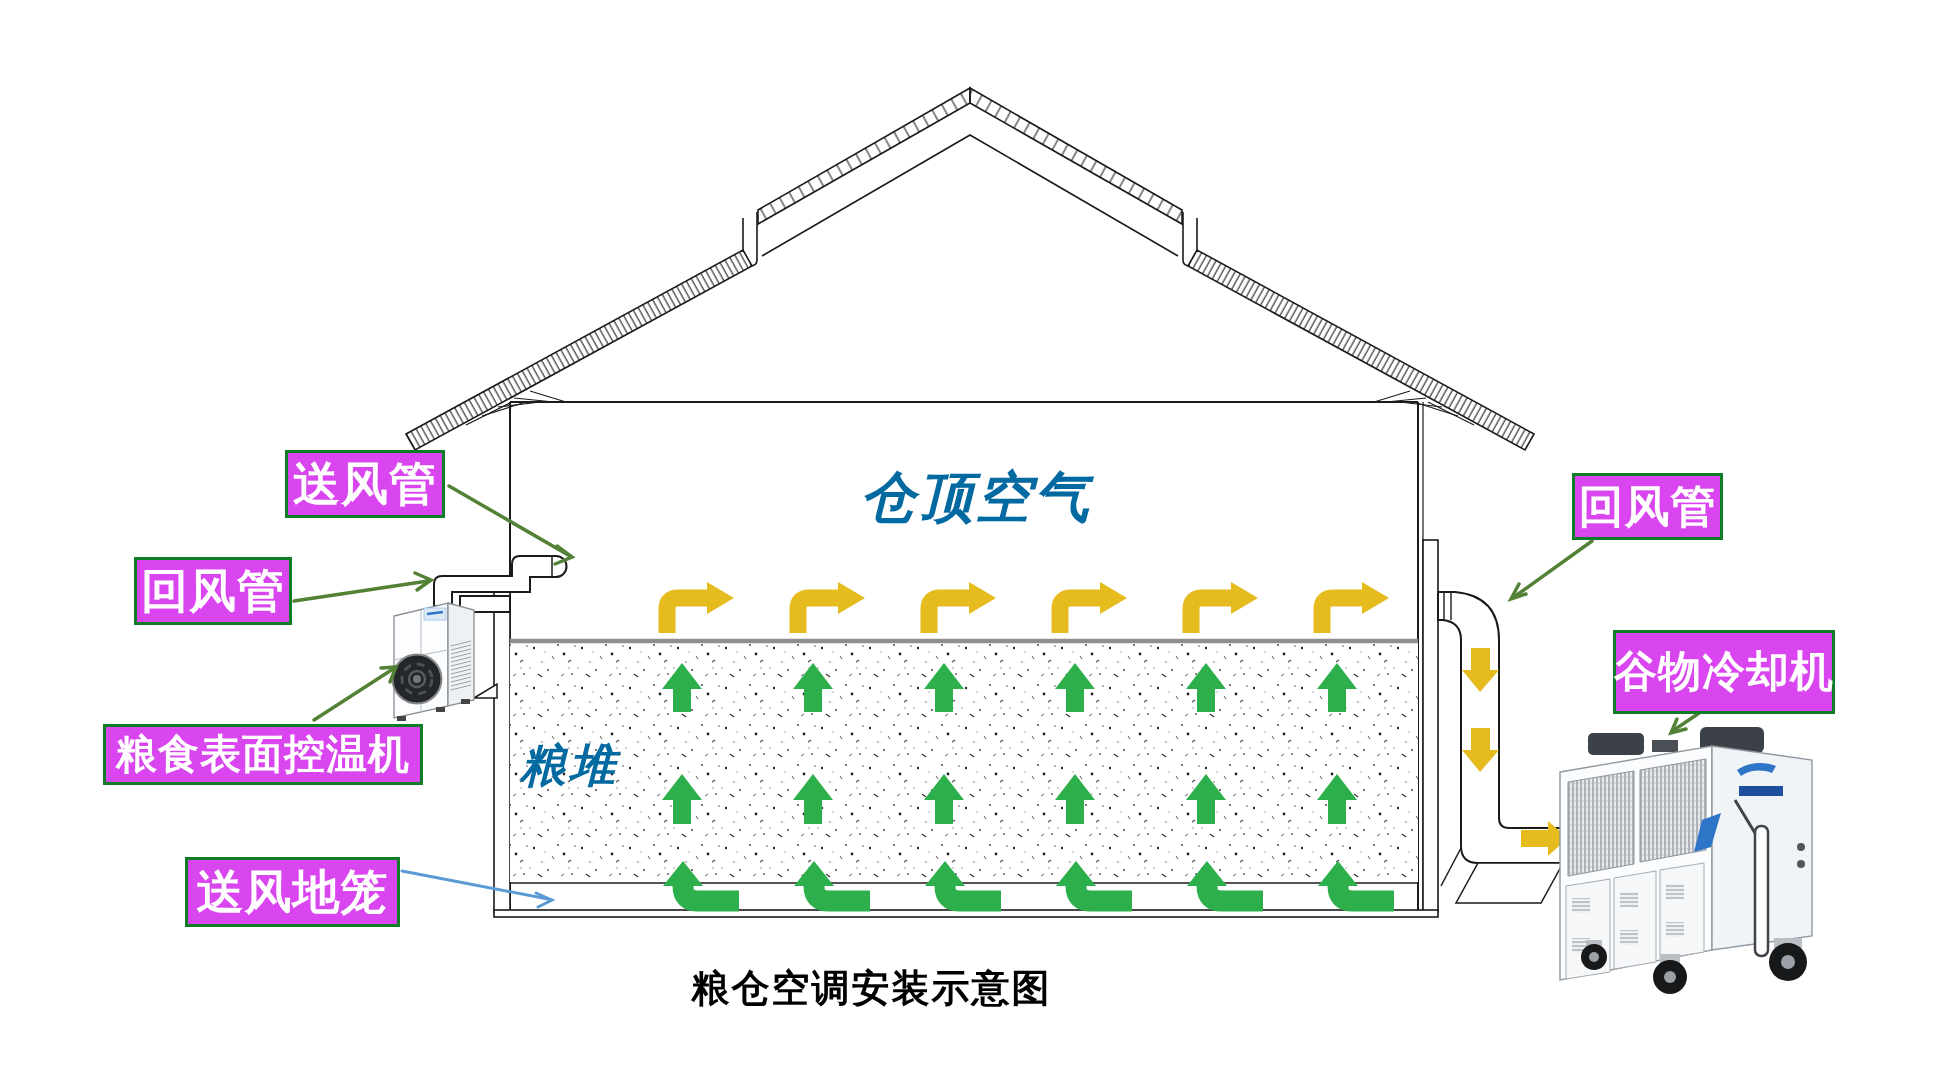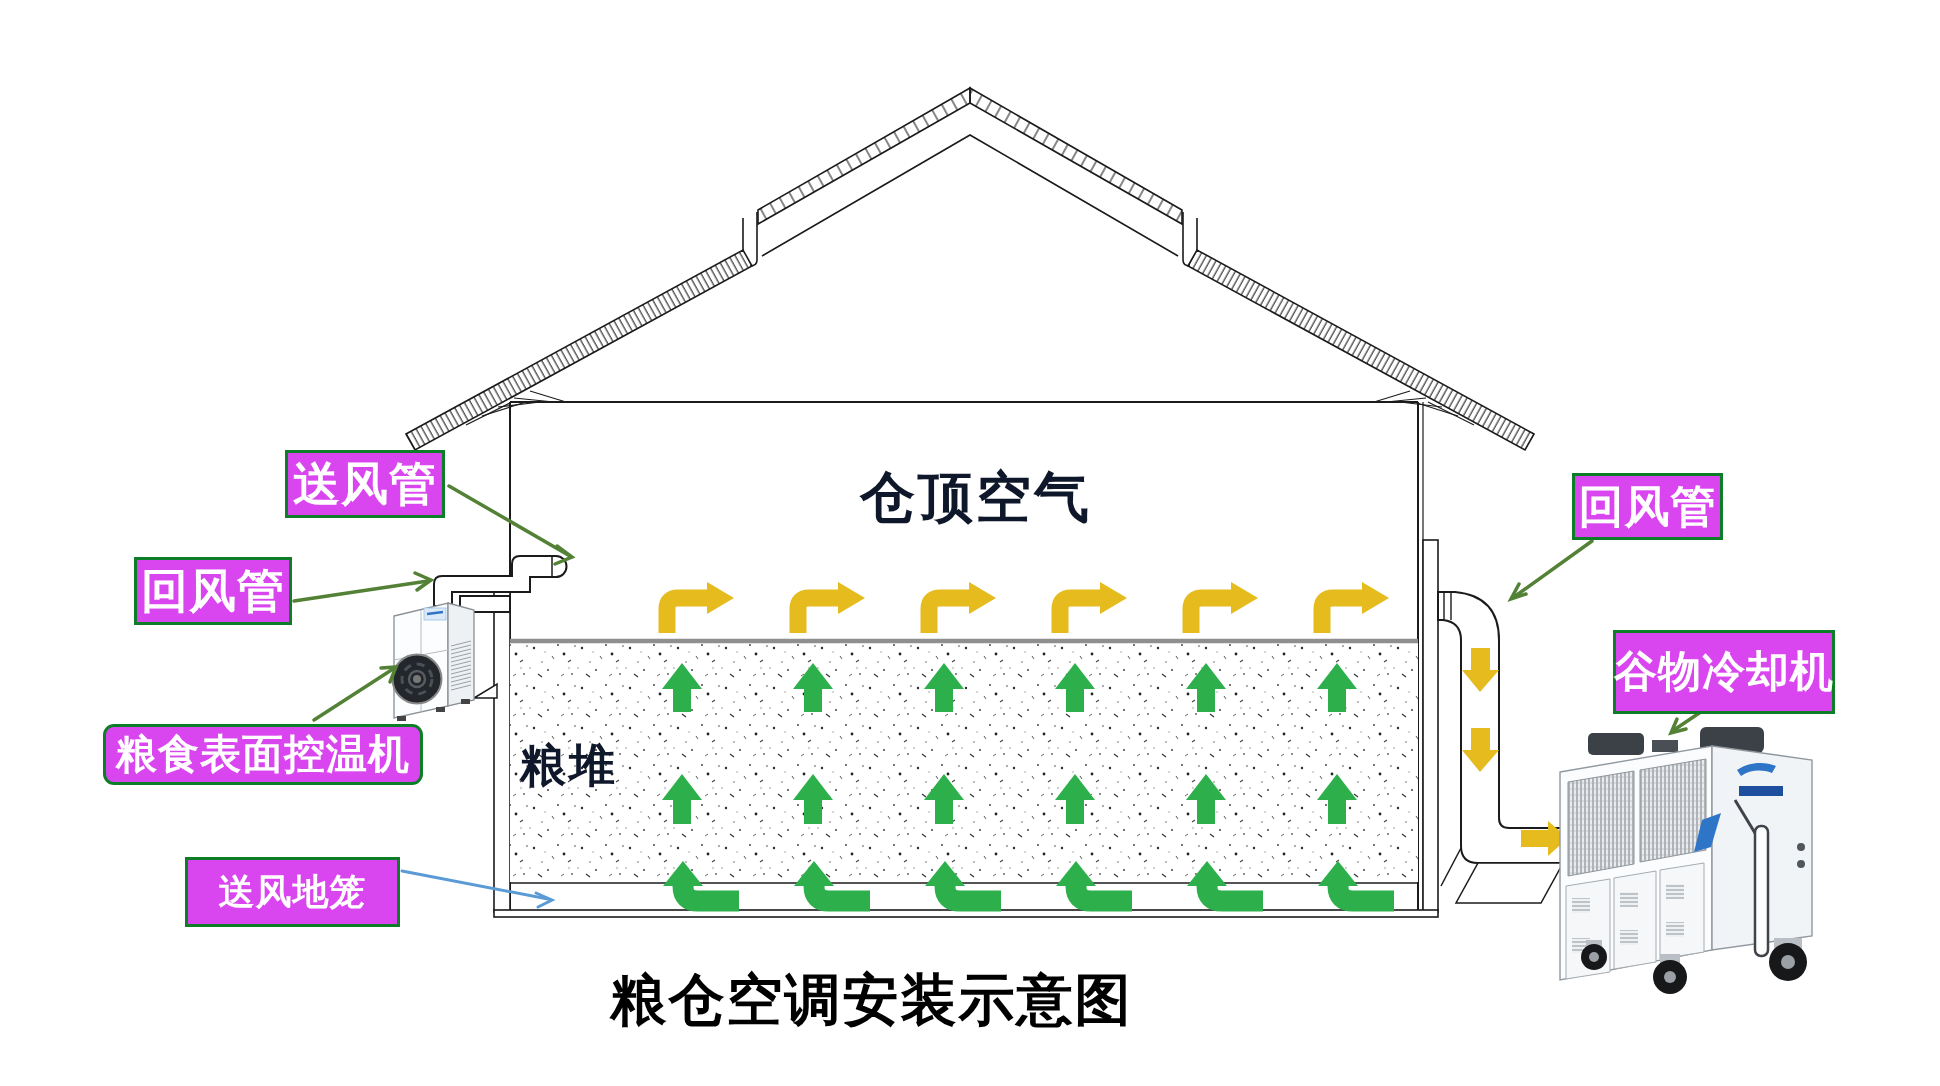--- a/index.html
+++ b/index.html
@@ -2,23 +2,23 @@
 <html><head>
 <meta charset="utf-8">
 <style>
   html,body{margin:0;padding:0;background:#ffffff;}
   #stage{position:relative;width:1940px;height:1086px;background:#fff;overflow:hidden;
          font-family:"Liberation Sans",sans-serif;}
   #diagram{position:absolute;left:0;top:0;}
   .glabel{position:absolute;background:#d946ef;border:3px solid #0d7d27;color:#fff;
           font-weight:bold;display:flex;align-items:center;justify-content:center;
           box-sizing:border-box;letter-spacing:1px;white-space:nowrap;}
-  .zone{position:absolute;color:#0f172a;font-weight:bold;letter-spacing:3px;white-space:nowrap;}
+  .zone{position:absolute;color:#0369a1;font-weight:bold;letter-spacing:3px;white-space:nowrap;font-style:italic;}
   .title{position:absolute;top:963px;left:0;width:1743px;text-align:center;
-         font-size:56px;font-weight:bold;color:#000;letter-spacing:2px;}
+         font-size:38px;font-weight:bold;color:#000;letter-spacing:2px;}
 </style>
 </head>
 <body>
 
 <div id="stage">
 
 <svg id="diagram" width="1940" height="1086" viewBox="0 0 1940 1086">
   <defs>
     <pattern id="hatchDL" width="5.5" height="5.5" patternUnits="userSpaceOnUse" patternTransform="rotate(-29)">
       <line x1="2" y1="0" x2="2" y2="5.5" stroke="#222" stroke-width="1.1"></line>
@@ -330,22 +330,22 @@
         </g>
     <g stroke="#538135" stroke-width="3.5">
       <line x1="1717" y1="701" x2="1674" y2="730"></line>
           <path d="M1686,729 L1671,733 L1677,719"></path>
         </g>
   </g>
 </svg>
 
 <div class="glabel" style="left:285px;top:450px;width:160px;height:68px;font-size:47px;">送风管</div>
 <div class="glabel" style="left:134px;top:557px;width:158px;height:68px;font-size:47px;">回风管</div>
-<div class="glabel" style="left:103px;top:724px;width:320px;height:61px;font-size:41px;border-radius:11px;">粮食表面控温机</div>
-<div class="glabel" style="left:185px;top:857px;width:215px;height:70px;font-size:36px;">送风地笼</div>
+<div class="glabel" style="left:103px;top:724px;width:320px;height:61px;font-size:41px;">粮食表面控温机</div>
+<div class="glabel" style="left:185px;top:857px;width:215px;height:70px;font-size:47px;">送风地笼</div>
 <div class="glabel" style="left:1572px;top:473px;width:151px;height:67px;font-size:45px;">回风管</div>
 <div class="glabel" style="left:1613px;top:630px;width:222px;height:84px;font-size:43px;">谷物冷却机</div>
 
 <div class="zone" style="left:860px;top:461px;font-size:55px;">仓顶空气</div>
 <div class="zone" style="left:520px;top:735px;font-size:46px;">粮堆</div>
 
 <div class="title">粮仓空调安装示意图</div>
 
 </div>
 

